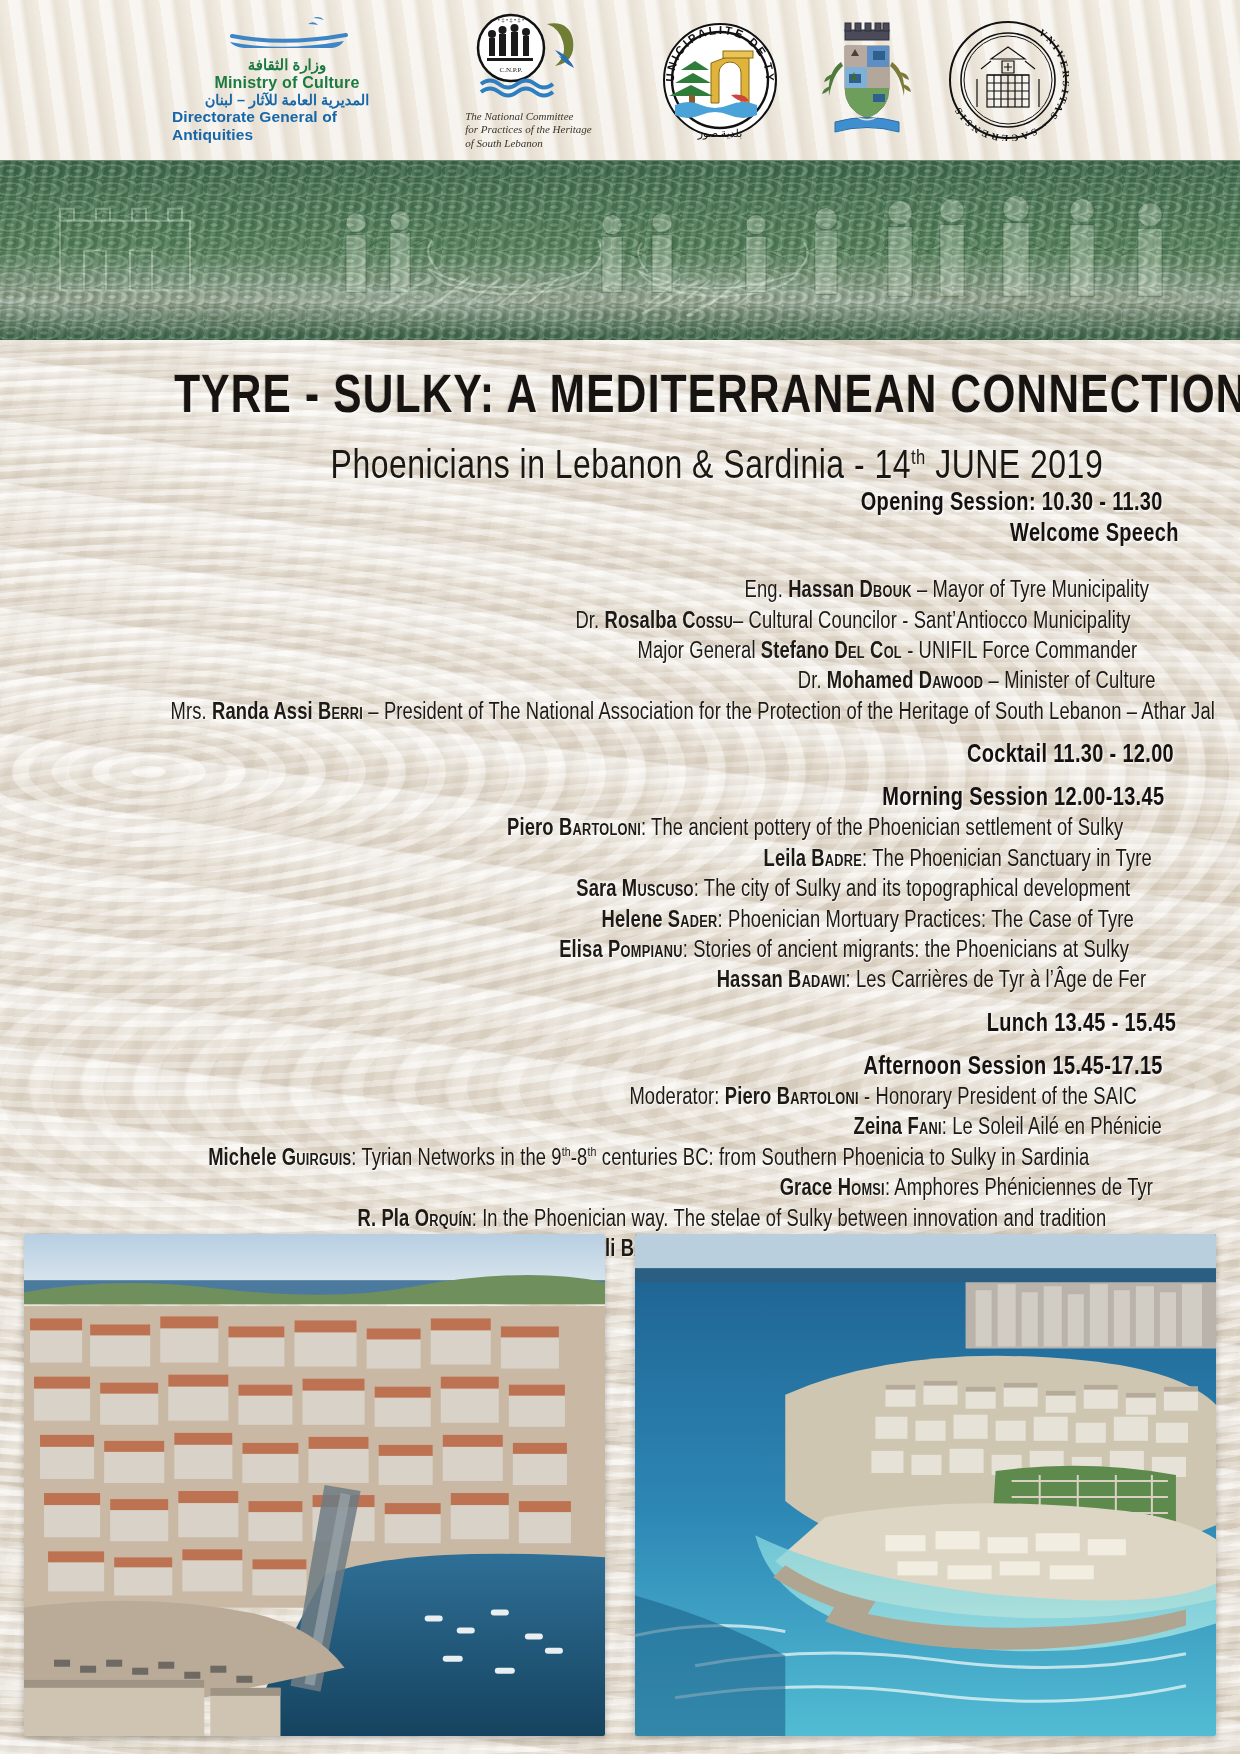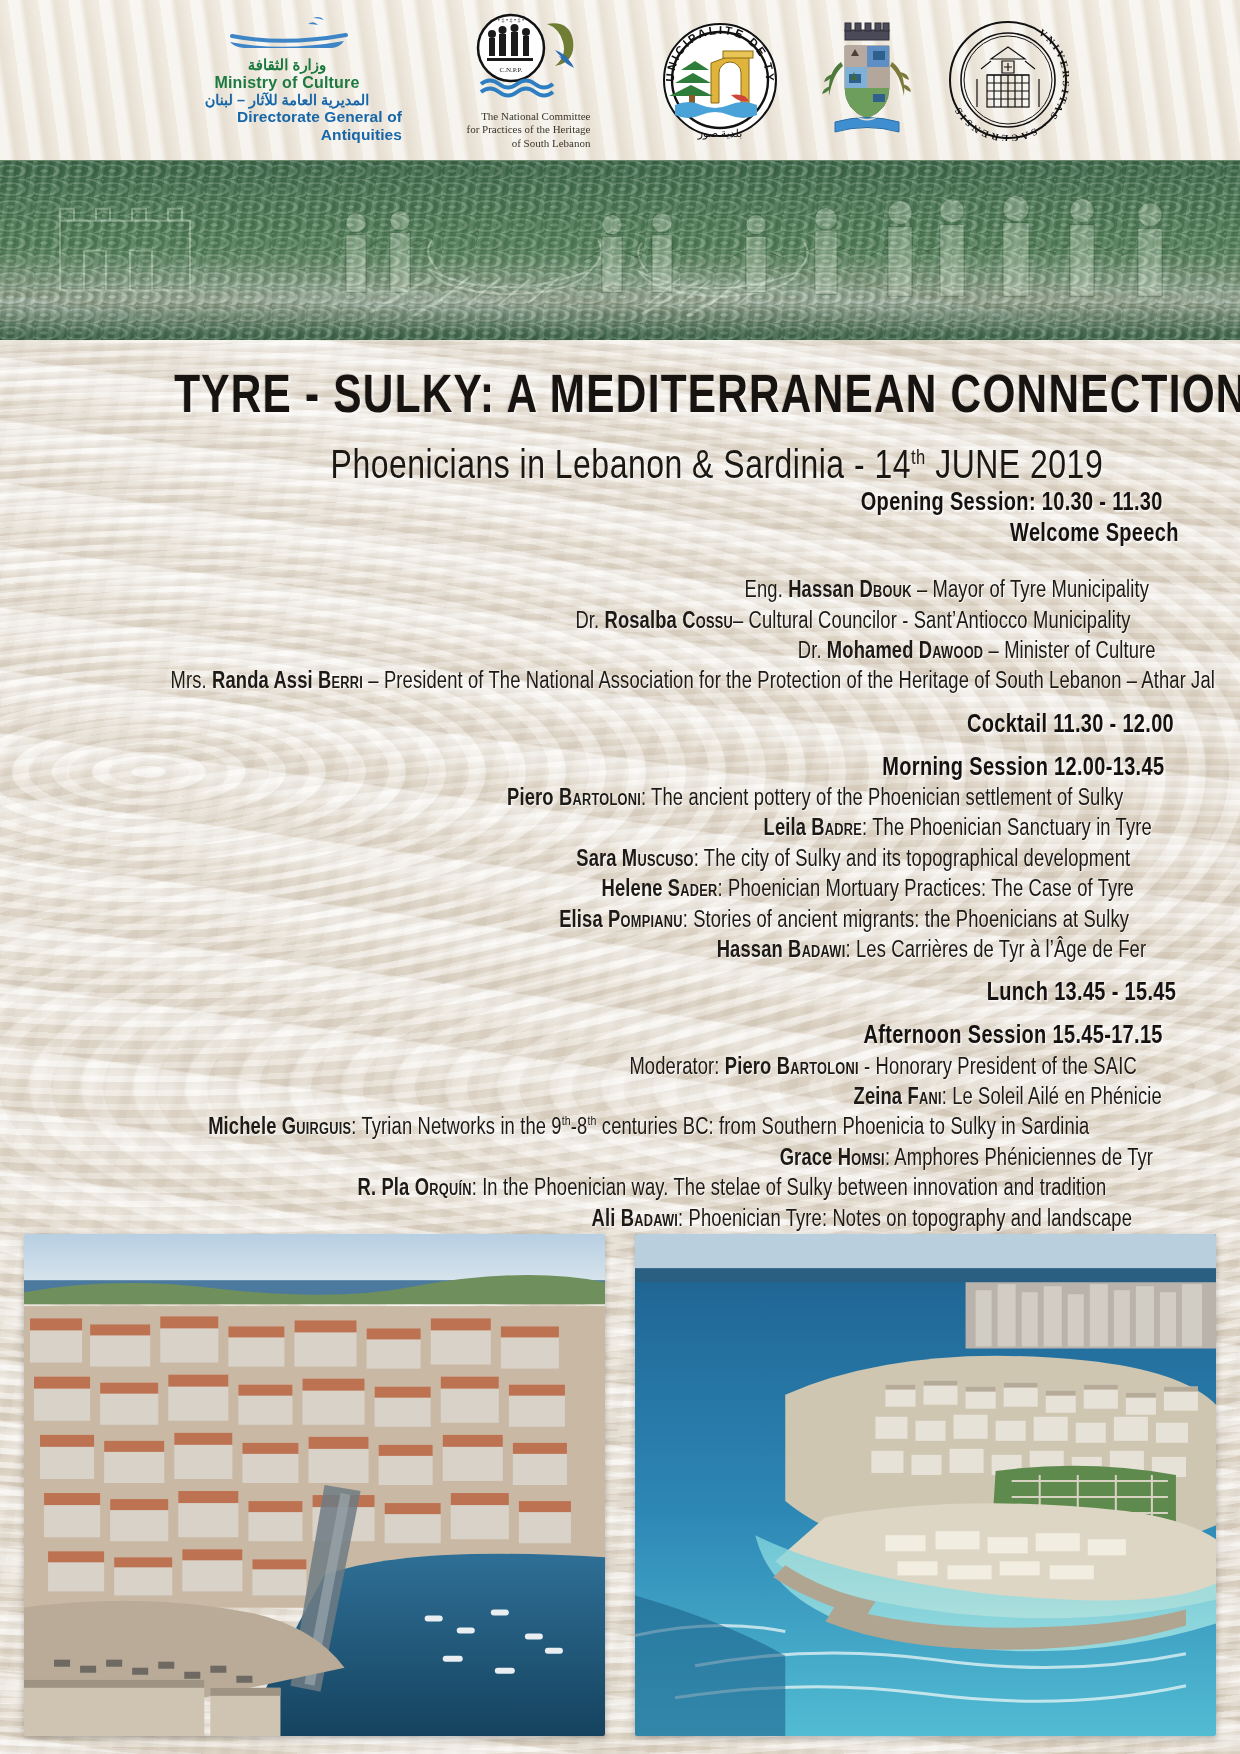--- a/index.html
+++ b/index.html
@@ -70,35 +70,36 @@
   }
 
   .logo {
     display: flex;
     flex-direction: column;
     align-items: center;
     justify-content: center;
   }
 
   
-  .moc { width: 230px; text-align: right; }
+  .moc { width: 230px; }
   .moc svg { display: block; }
   .moc-ar1 { font-size: 15px; color: #1c7a40; font-weight: bold; letter-spacing: 1px; direction: rtl; }
   .moc-en1 { font-size: 16px; color: #1c7a40; font-weight: 600; letter-spacing: .2px; }
   .moc-ar2 { font-size: 14.5px; color: #1766a8; font-weight: bold; direction: rtl; }
   .moc-en2 { font-size: 15.5px; color: #1766a8; font-weight: 600; letter-spacing: .1px; }
 
   
   .ncp { width: 185px; }
   .ncp-cap {
     font-family: "Liberation Serif", serif;
+    font-style: italic;
     font-size: 11px;
     line-height: 1.22;
     color: #3a3528;
-    text-align: right;
+    text-align: left;
     margin-top: 2px;
   }
 
   
   .tyr { width: 130px; }
 
   
   .crest { width: 95px; }
 
   
@@ -453,20 +454,21 @@
       <div class="sess-head">
         <span class="cond">Opening Session: 10.30 - 11.30</span>
       </div>
       <div class="sess-head">
         <span class="cond">Welcome Speech</span>
       </div>
       <div class="gap-m"></div>
       <div id="opening-speakers">
           <div class="line"><span class="cond"><span>Eng. </span><b>Hassan </b><span class="sc">Dbouk</span><span> – Mayor of Tyre Municipality</span></span></div>
           <div class="line"><span class="cond"><span>Dr. </span><b>Rosalba </b><span class="sc">Cossu</span><span>– Cultural Councilor - Sant’Antiocco Municipality</span></span></div>
+          <div class="line"><span class="cond"><span>Major General </span><b>Stefano </b><span class="sc">Del Col</span><span> - UNIFIL Force Commander</span></span></div>
           <div class="line"><span class="cond"><span>Dr. </span><b>Mohamed </b><span class="sc">Dawood</span><span> – Minister of Culture</span></span></div>
           <div class="line"><span class="cond"><span>Mrs. </span><b>Randa Assi </b><span class="sc">Berri</span><span> – President of The National Association for the Protection of the Heritage of South Lebanon – Athar Jal</span></span></div>
         </div>
     </div>
 
     <div class="block">
       <div class="gap-s"></div>
       <div class="sess-head">
         <span class="cond">Cocktail   11.30 - 12.00</span>
       </div>

